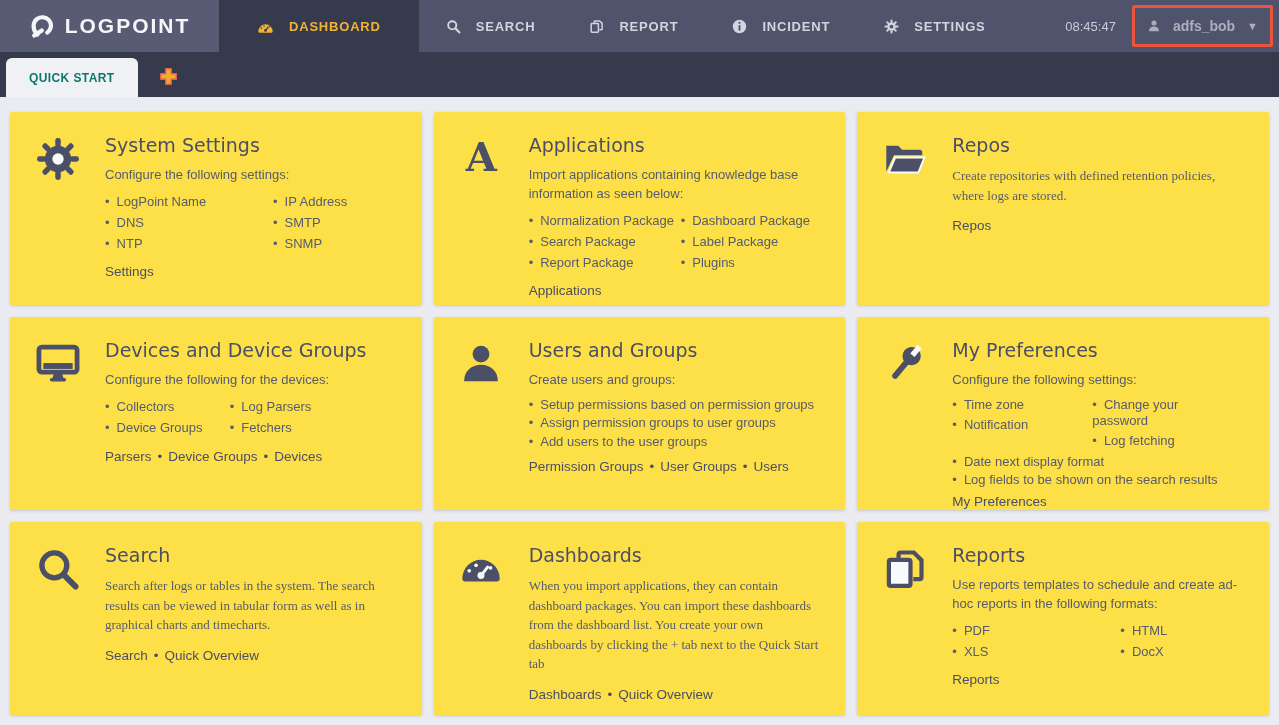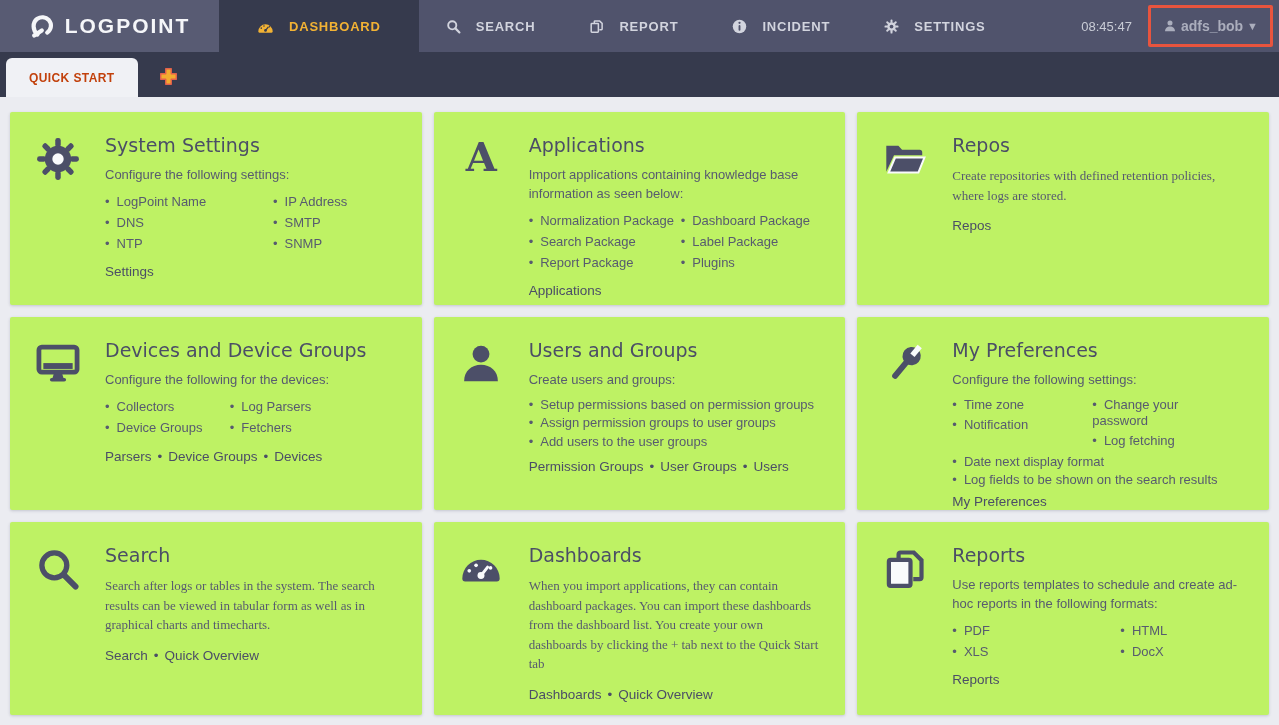--- a/index.html
+++ b/index.html
@@ -12,35 +12,35 @@
   .brand { color:#f5f6f9; font-size:21px; font-weight:bold; letter-spacing:2px; }
   .nav-items { display:flex; align-items:stretch; }
   .nav-item { display:flex; align-items:center; gap:15px; padding:0 27px; cursor:pointer;
               color:#d2d4de; font-size:13px; font-weight:bold; letter-spacing:.8px; }
   .nav-item.active { background:#363a4d; color:#f2b234; padding:0 38px; }
   .nav-icon { display:flex; align-items:center; }
   .nav-right { margin-left:auto; display:flex; align-items:center; }
   .clock { color:#c9ccd6; font-size:13px; margin-right:16px; }
   .annotation-box { border:3px solid #e8543e; border-radius:2px; margin-right:6px;
                     height:42px; display:flex; align-items:center; }
-  .user-menu { display:flex; align-items:center; gap:4px; padding:0 12px; cursor:pointer; }
+  .user-menu { display:flex; align-items:center; gap:12px; padding:0 12px; cursor:pointer; }
   .user-name { color:#abaebd; font-size:14px; font-weight:bold; }
   .caret { color:#abaebd; font-size:11px; }
 
   
   .tabstrip { height:45px; background:#363a4d; display:flex; align-items:flex-end; }
   .tab-active { margin-left:6px; height:39px; background:#f0f1f5; border-radius:6px 6px 0 0;
-                display:flex; align-items:center; padding:0 23px; color:#c2410c;
+                display:flex; align-items:center; padding:0 23px; color:#0f766e;
                 font-size:12px; font-weight:bold; letter-spacing:.4px; cursor:pointer;text-align:right; }
   .add-tab { margin-left:21px; margin-bottom:11px; cursor:pointer; display:flex; }
 
   
   .content { padding:15px 10px 0 10px; }
   .grid { display:grid; grid-template-columns:repeat(3,1fr); gap:12px; grid-auto-rows:193px; }
-  .card { background:#bef264; border-radius:2px; box-shadow:0 1px 3px rgba(60,64,90,.22);
+  .card { background:#fde047; border-radius:2px; box-shadow:0 1px 3px rgba(60,64,90,.22);
           display:flex; padding:22px 24px 10px 0; overflow:hidden; }
   .icon-col { width:95px; flex-shrink:0; display:flex; justify-content:center; padding-top:3px; }
   .card-icon { width:44px; height:44px; }
   .letter-a { font-family:"DejaVu Serif", serif; font-size:40px; font-weight:bold;
               color:#4c4f68; line-height:1; }
   .card-body { flex:1; min-width:0; }
   .card-title { font-family:"DejaVu Sans", sans-serif; font-size:19px; font-weight:500;
                 color:#4b4e66; margin-bottom:10px; }
   .card p { font-size:13px; line-height:1.5; color:#575b6f; margin-bottom:13px;font-family:Liberation Serif, serif; }
   .intro { font-size:13px; line-height:1.45; color:#575b6f; margin-bottom:7px; }

